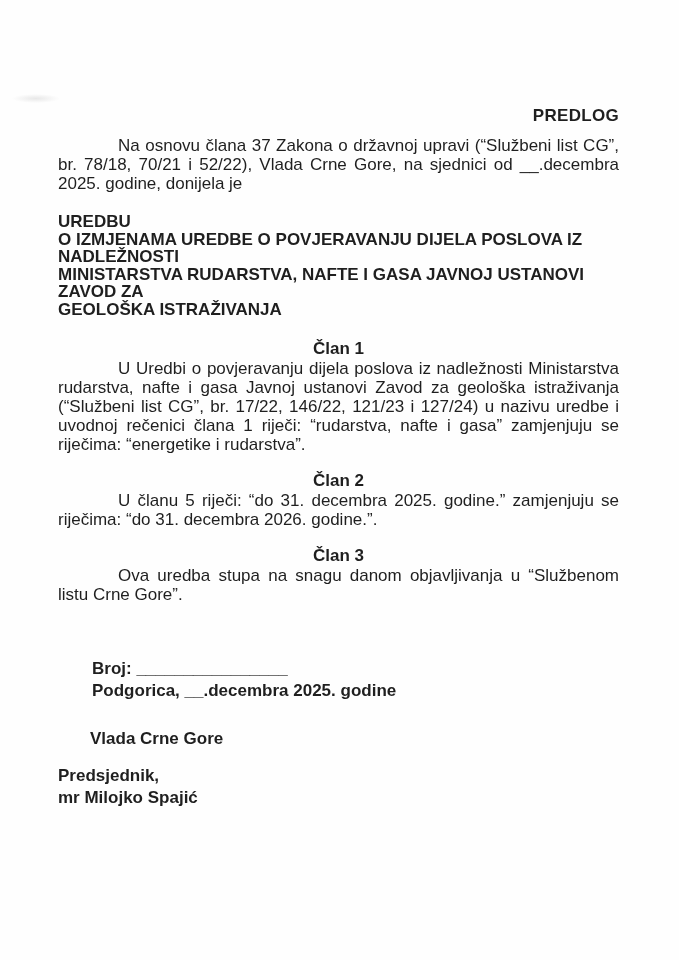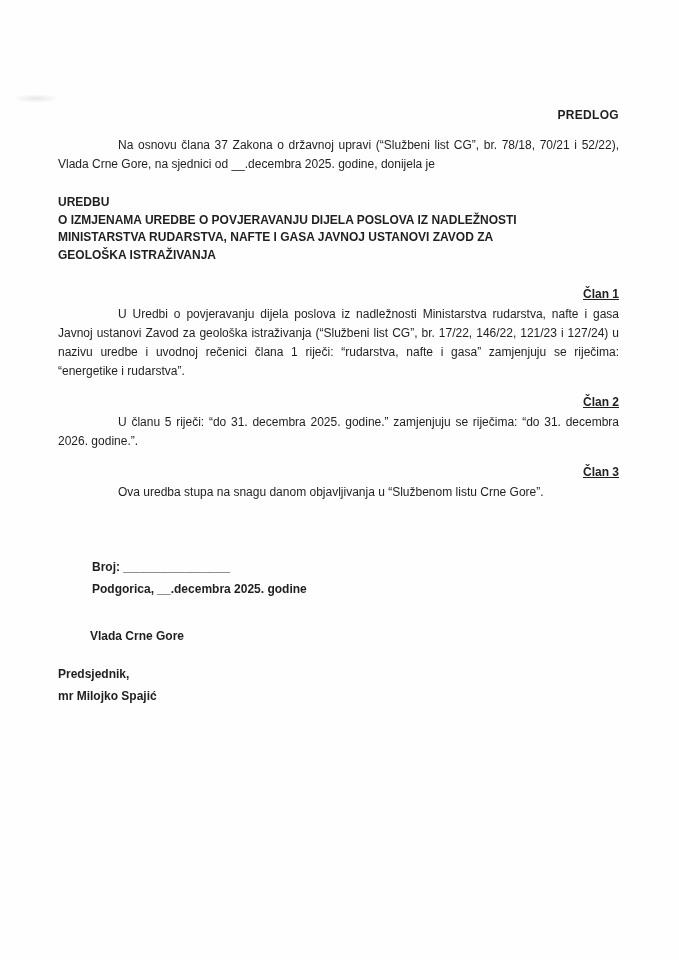--- a/index.html
+++ b/index.html
@@ -19,44 +19,43 @@
     position: absolute;
     left: 12px; top: 94px;
     width: 48px; height: 9px;
     background: radial-gradient(ellipse at center, rgba(190,190,190,0.35), rgba(255,255,255,0) 70%);
     border-radius: 50%;
   }
   .content {
     position: absolute;
     left: 58px; top: 0;
     width: 561px;
-    font-size: 12px;
+    font-size: 17px;
     line-height: 19px;
   }
   .predlog {
     margin-top: 106px;
     text-align: right;
     font-weight: bold;
     letter-spacing: 0.3px;
   }
   .intro {
     margin-top: 11px;
     text-align: justify;
     text-indent: 60px;
   }
   .title-block {
     margin-top: 20px;
     font-weight: bold;
     line-height: 17.5px;
   }
   .article-heading {
     margin-top: 9px;
-    text-align: right;
+    text-align: center;
     font-weight: bold;
-    text-decoration: underline;
   }
   .article-heading.first { margin-top: 21px; }
   .article-body {
     margin-top: 1px;
     text-align: justify;
     text-indent: 60px;
   }
   .number-block {
     margin-top: 54px;
     padding-left: 34px;

